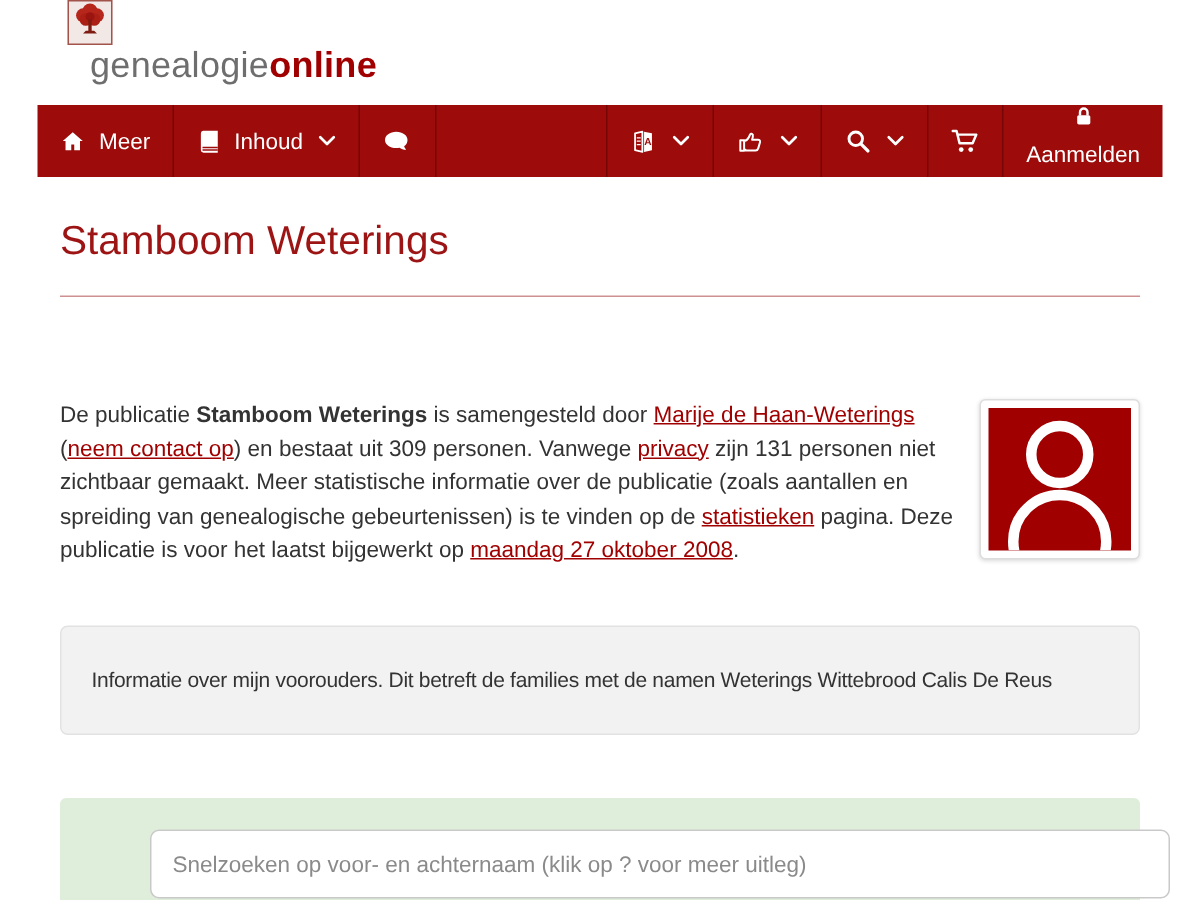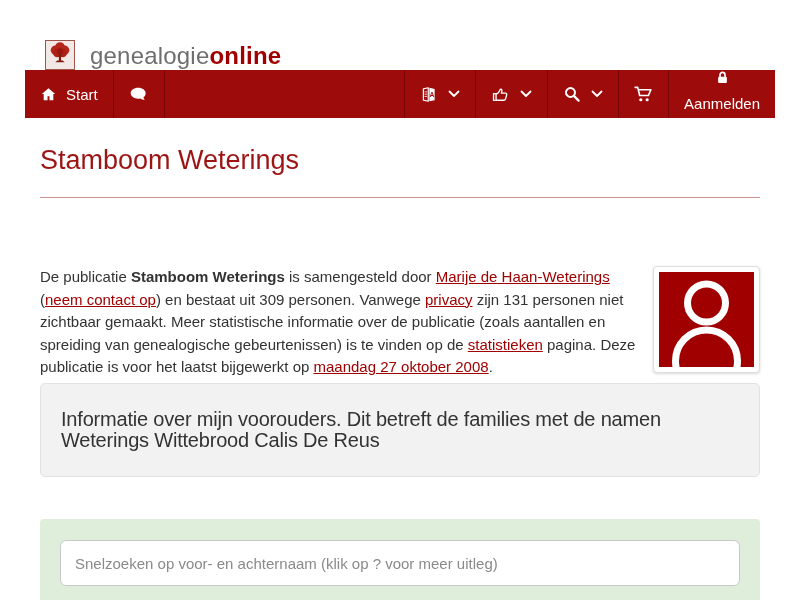--- a/index.html
+++ b/index.html
@@ -1,21 +1,21 @@
 <!DOCTYPE html>
 <html style="--nav-bg: #9d0b0b; --brand-red: #a00000; --brand-gray: #6e6e6e; --title-red: #9d1414; --link-red: #a00000; --text: #333333; --divider: #cd9191; --info-box-bg: #f2f2f2; --info-box-border: #e2e2e2; --search-panel-bg: #dfeeda; --avatar-bg: #a00000;"><head>
 <meta charset="utf-8">
 <style>
   * { box-sizing: border-box; margin: 0; padding: 0; }
   html, body { width: 800px; height: 600px; overflow: hidden; background: #fff; }
   body { font-family: "Liberation Sans", sans-serif; color: var(--text, #333); }
   .container { width: 750px; margin: 0 auto; }
 
   
-  .site-header { height: 70px; display: flex; align-items: flex-end; padding-left: 20px; }
+  .site-header { height: 70px; display: flex; align-items: flex-start; padding-left: 20px; flex-direction: column; }
   .logo-box { width: 30px; height: 30px; border: 1px solid #a2544a; background: #f2e9e7;
               display: flex; align-items: center; justify-content: center; }
   .brand { margin-left: 15px; font-size: 24px; color: var(--brand-gray, #6e6e6e); letter-spacing: .2px; }
   .brand .brand-red { color: var(--brand-red, #a00000); font-weight: bold; }
 
   
   .navbar { background: var(--nav-bg, #9d0b0b); height: 48px; display: flex; align-items: stretch; }
   .nav-item { display: flex; align-items: center; gap: 9px; padding: 0 15px; color: #fff;
               font-size: 15px; border-right: 1px solid rgba(70,0,0,.45); cursor: pointer; white-space: nowrap; }
   .nav-item:last-child { border-right: none; flex-direction: column; }
@@ -30,29 +30,29 @@
   .content-section { margin-top: 68px; }
   .content-section::after { content: ""; display: block; clear: both; }
   .avatar-card { float: right; width: 107px; height: 107px; background: #fff; border: 1px solid #ddd;
                  border-radius: 4px; padding: 5px; margin: 0 0 10px 16px;
                  box-shadow: 0 1px 3px rgba(0,0,0,.15); }
   .avatar-inner { width: 95px; height: 95px; background: var(--avatar-bg, #a00000); overflow: hidden; }
   .intro { font-size: 15px; line-height: 22.5px; color: var(--text, #333); }
   .intro strong { font-weight: bold; }
   .red-link { color: var(--link-red, #a00000); text-decoration: underline; cursor: pointer; }
 
-  .info-box { background: var(--info-box-bg, #f2f2f2);
+  .info-box { margin-top: 34px; background: var(--info-box-bg, #f2f2f2);
               border: 1px solid var(--info-box-border, #e2e2e2); border-radius: 5px;
-              padding: 25px 20px; font-size: 20px; line-height: 21px; letter-spacing: -0.2px; }
+              padding: 25px 20px; font-size: 14px; line-height: 21px; letter-spacing: -0.2px; }
 
   .search-panel { margin-top: 42px; background: var(--search-panel-bg, #dfeeda);
                   border-radius: 4px; padding: 21px 20px 30px; }
   .quick-search-input { width: 100%; height: 46px; border: 1px solid #c9c9c9; border-radius: 6px;
                         padding: 0 14px; font-size: 15px; font-family: "Liberation Sans", sans-serif;
-                        color: #555; background: #fff; outline: none; }
+                        color: #555; background: #fff; outline: none; margin-left: 40px; }
   .quick-search-input::placeholder { color: #8a8a8a; opacity: 1; }
 </style>
 </head>
 <body>
 
 <div class="container">
   <header class="site-header">
     <div class="logo-box">
       <span>
         <svg width="26" height="26" viewBox="0 0 28 28">
@@ -72,21 +72,36 @@
 </div>
 
 <div class="container">
   <nav class="navbar">
     <div class="nav-item">
       <span>
         <svg width="17" height="17" viewBox="0 0 24 24">
             <path d="M12 3 2.6 11.2h2.6V20h5.4v-5.4h2.8V20h5.4v-8.8h2.6z" fill="#fff"></path>
           </svg>
       </span>
-      <span>Start</span>
+      <span>Meer</span>
+    </div>
+    <div class="nav-item">
+      <span>
+        <svg width="16" height="17" viewBox="0 0 22 22">
+          <path d="M6.5 1h13v20h-13A2.6 2.6 0 0 1 4 18.4V3.6A2.6 2.6 0 0 1 6.5 1z" fill="#fff"></path>
+          <path d="M5.5 16.2h14" stroke="var(--nav-bg, #9d0b0b)" stroke-width="1.3"></path>
+          <path d="M5.5 18.6h14" stroke="var(--nav-bg, #9d0b0b)" stroke-width="1.3"></path>
+        </svg>
+      </span>
+      <span>Inhoud</span>
+      <span class="caret">
+        <svg width="12" height="8" viewBox="0 0 12 8">
+            <polyline points="1.5,1.5 6,6 10.5,1.5" stroke="#fff" stroke-width="1.8" fill="none" stroke-linecap="round" stroke-linejoin="round"></polyline>
+          </svg>
+      </span>
     </div>
     <div class="nav-item">
       <span>
         <svg width="20" height="17" viewBox="0 0 24 20">
           <path d="M11 2C5.9 2 2 4.9 2 8.5c0 3.6 3.9 6.5 9 6.5.9 0 1.8-.1 2.6-.3 1.3 1 3.1 1.7 5.4 1.7-.9-.9-1.5-1.9-1.7-2.9 1.9-1.2 2.7-2.9 2.7-5C20 4.9 16.1 2 11 2z" fill="#fff"></path>
         </svg>
       </span>
     </div>
 
     <div class="nav-item nav-spacer"></div>

